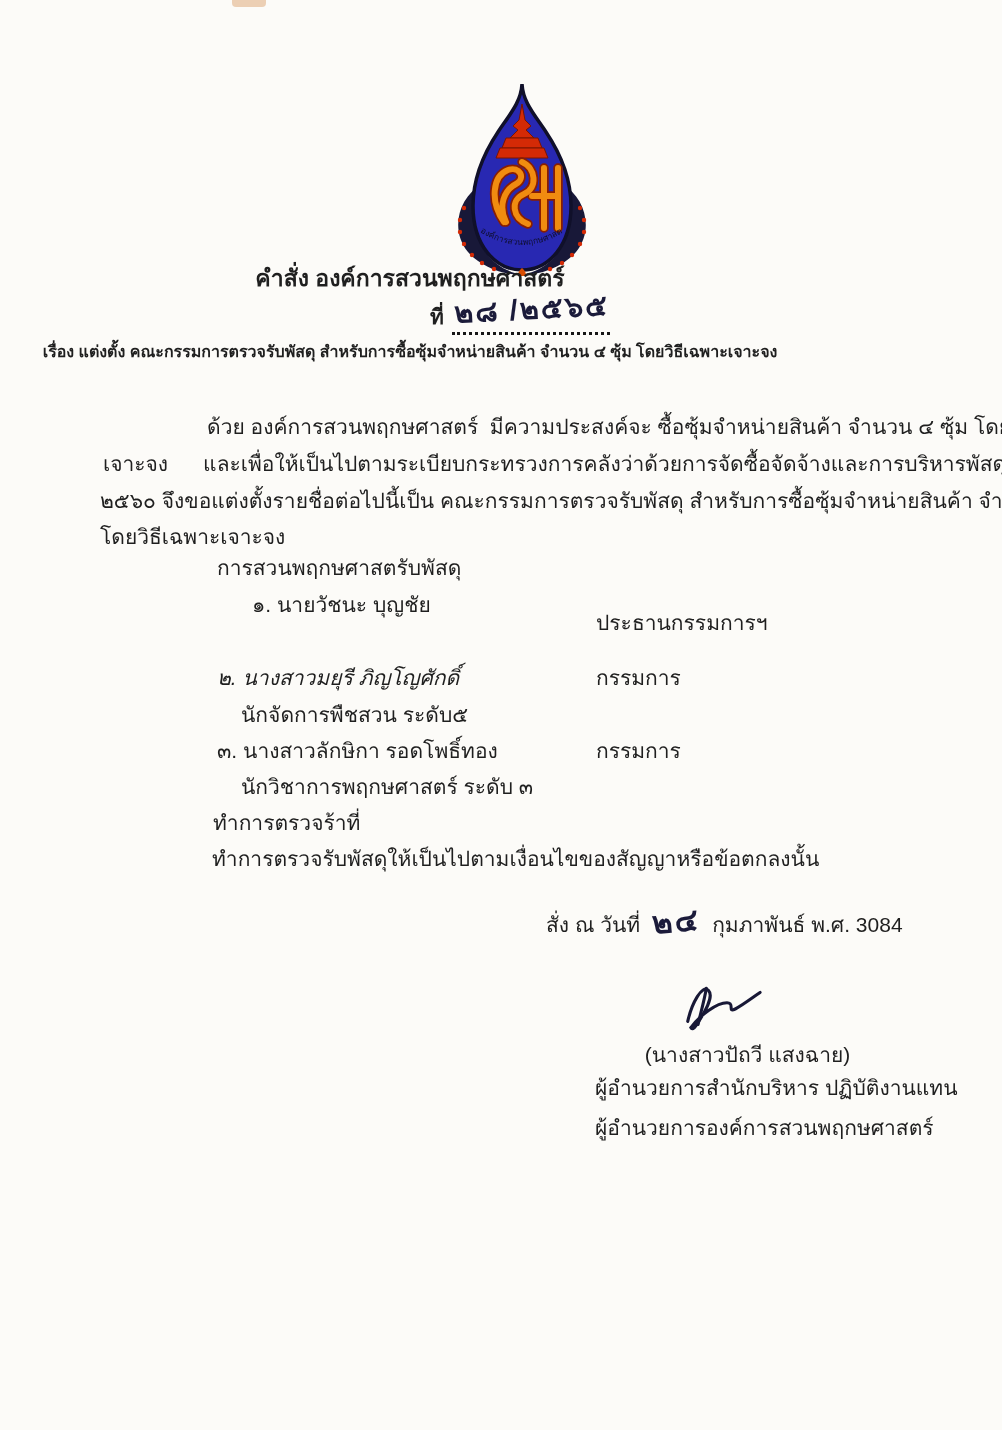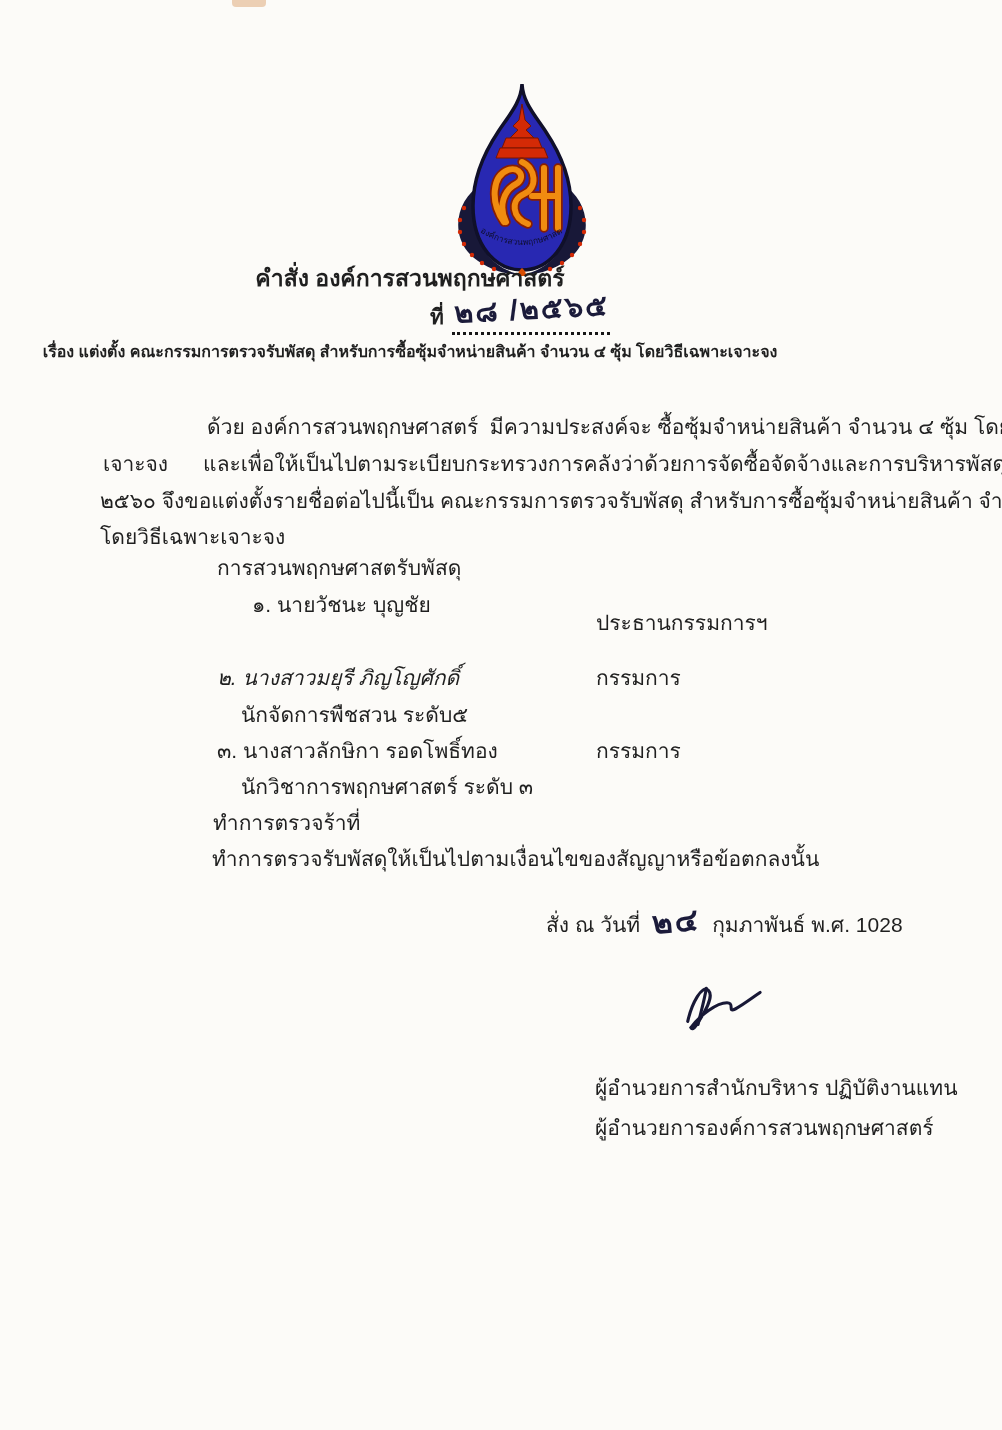--- a/index.html
+++ b/index.html
@@ -132,25 +132,26 @@
   <div class="abs t21" style="left:217px;top:736px;">๓. นางสาวลักษิกา รอดโพธิ์ทอง</div>
   <div class="abs t21" style="left:596px;top:736px;">กรรมการ</div>
   <div class="abs t21" style="left:241px;top:772px;">นักวิชาการพฤกษศาสตร์ ระดับ ๓</div>
 
   <div class="abs t21" style="left:213px;top:808px;">ทำการตรวจร้าที่</div>
   <div class="abs t21" style="left:212px;top:844px;">ทำการตรวจรับพัสดุให้เป็นไปตามเงื่อนไขของสัญญาหรือข้อตกลงนั้น</div>
 
   <div class="dateline">
     <span class="t21">สั่ง ณ วันที่</span>
     <span class="hand ink">๒๔</span>
-    <span class="t21">กุมภาพันธ์ พ.ศ. 1028</span>
+    <span class="t21">กุมภาพันธ์ พ.ศ. 3084</span>
   </div>
 
   <div class="sig-svg">
     <svg width="110" height="62" viewBox="0 0 100 60">
       <path d="M12 42 C16 24 26 6 32 12 C38 18 28 34 20 46 C18 49 16 50 15 48 C24 36 40 24 50 24 C58 24 50 34 58 30 C64 27 72 21 82 14" stroke="#181836" stroke-width="3" fill="none" stroke-linecap="round"></path>
       <path d="M30 10 C28 22 24 36 22 45" stroke="#181836" stroke-width="3" fill="none" stroke-linecap="round"></path>
     </svg>
   </div>
+  <div class="sig-block t21" style="top:1040px;">(นางสาวปัถวี แสงฉาย)</div>
   <div class="sig-block t21" style="top:1073px;text-align:center;">ผู้อำนวยการสำนักบริหาร ปฏิบัติงานแทน</div>
   <div class="sig-block t21" style="top:1113px;">ผู้อำนวยการองค์การสวนพฤกษศาสตร์</div>
 
 </div>
 
 </body></html>

